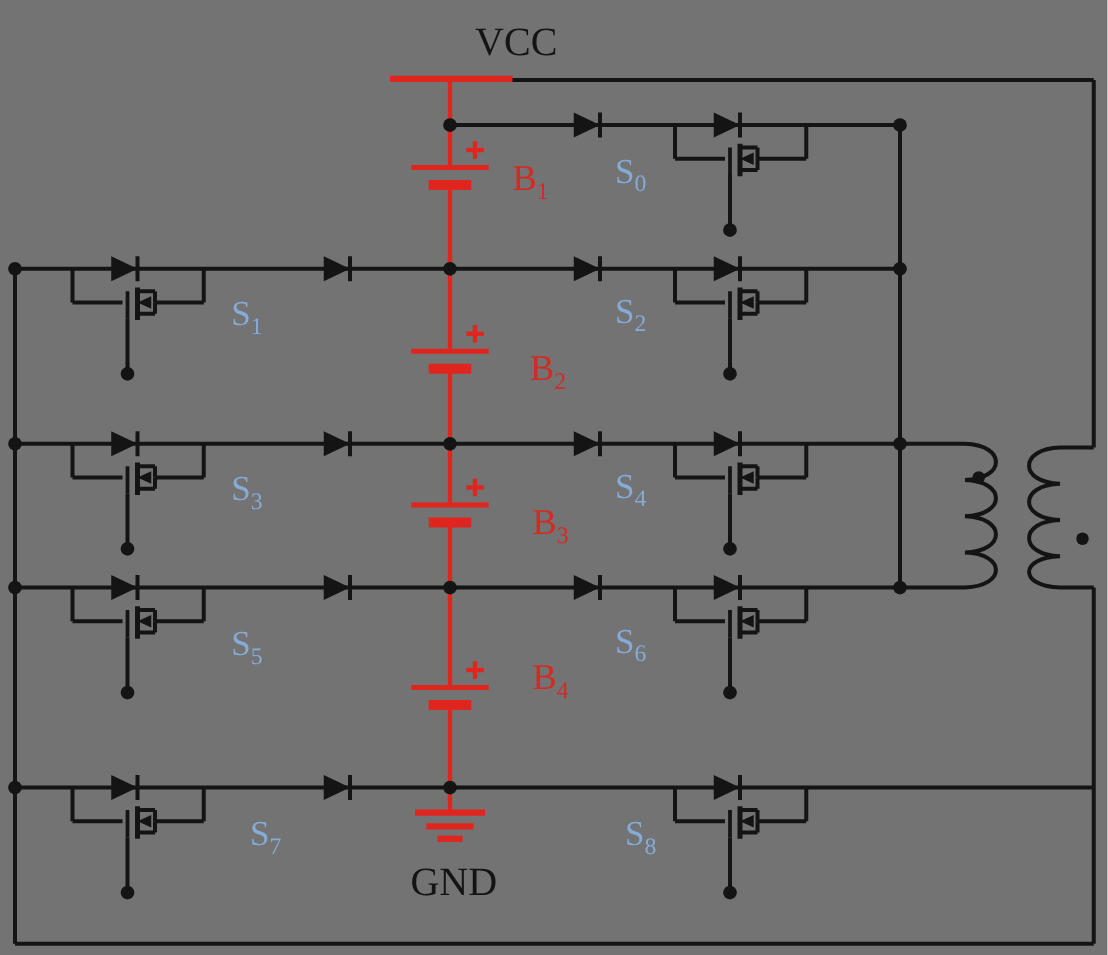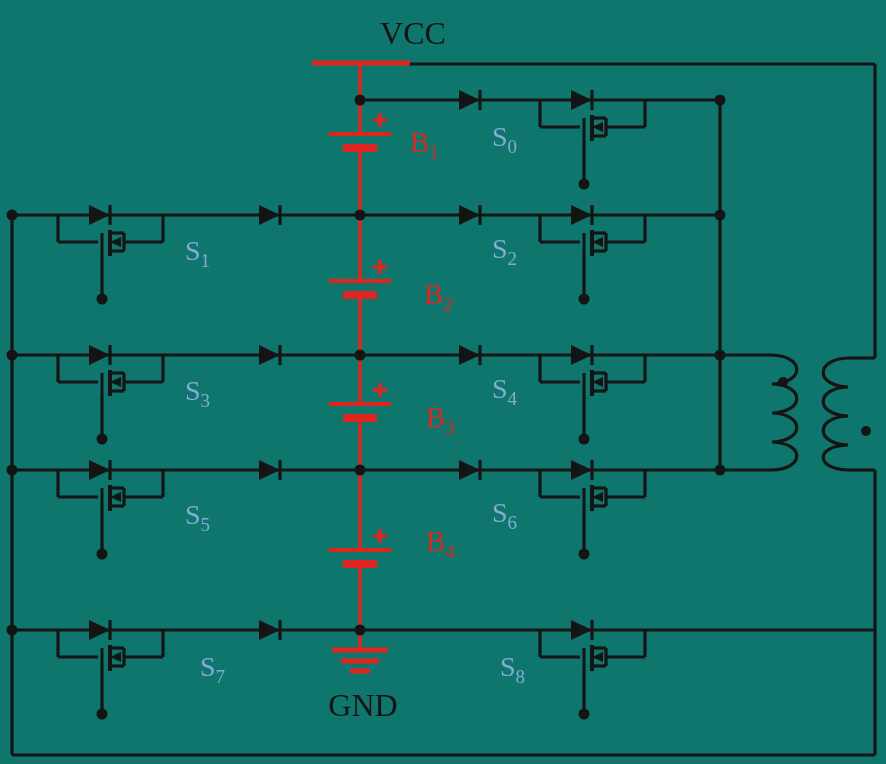--- a/index.html
+++ b/index.html
@@ -1,16 +1,16 @@
 <!DOCTYPE html>
 <html style="--wire: #141414; --battery: #e0251f; --battery-label: #d42a22; --switch-label: #85abd7;"><head>
 <meta charset="utf-8">
 <style>
   html,body{margin:0;padding:0;background:#ffffff;}
-  .page{width:886px;height:764px;background:#0f766e;position:relative;overflow:hidden;}
+  .page{width:886px;height:764px;background:#737373;position:relative;overflow:hidden;}
   svg{display:block;}
   .w{stroke:var(--wire,#141414);stroke-width:3.2;fill:none;}
   .w-fill{fill:var(--wire,#141414);stroke:none;}
   .bat{stroke:var(--battery,#e0251f);fill:none;}
   .lbl{font-family:"Liberation Serif","DejaVu Serif",serif;}
   .power-lbl{font-size:32px;fill:#141414;}
   .bat-lbl{font-size:29px;fill:var(--battery-label,#d42a22);}
   .sw-lbl{font-size:28px;fill:var(--switch-label,#85abd7);}
   .sub{font-size:19px;}
 </style>

